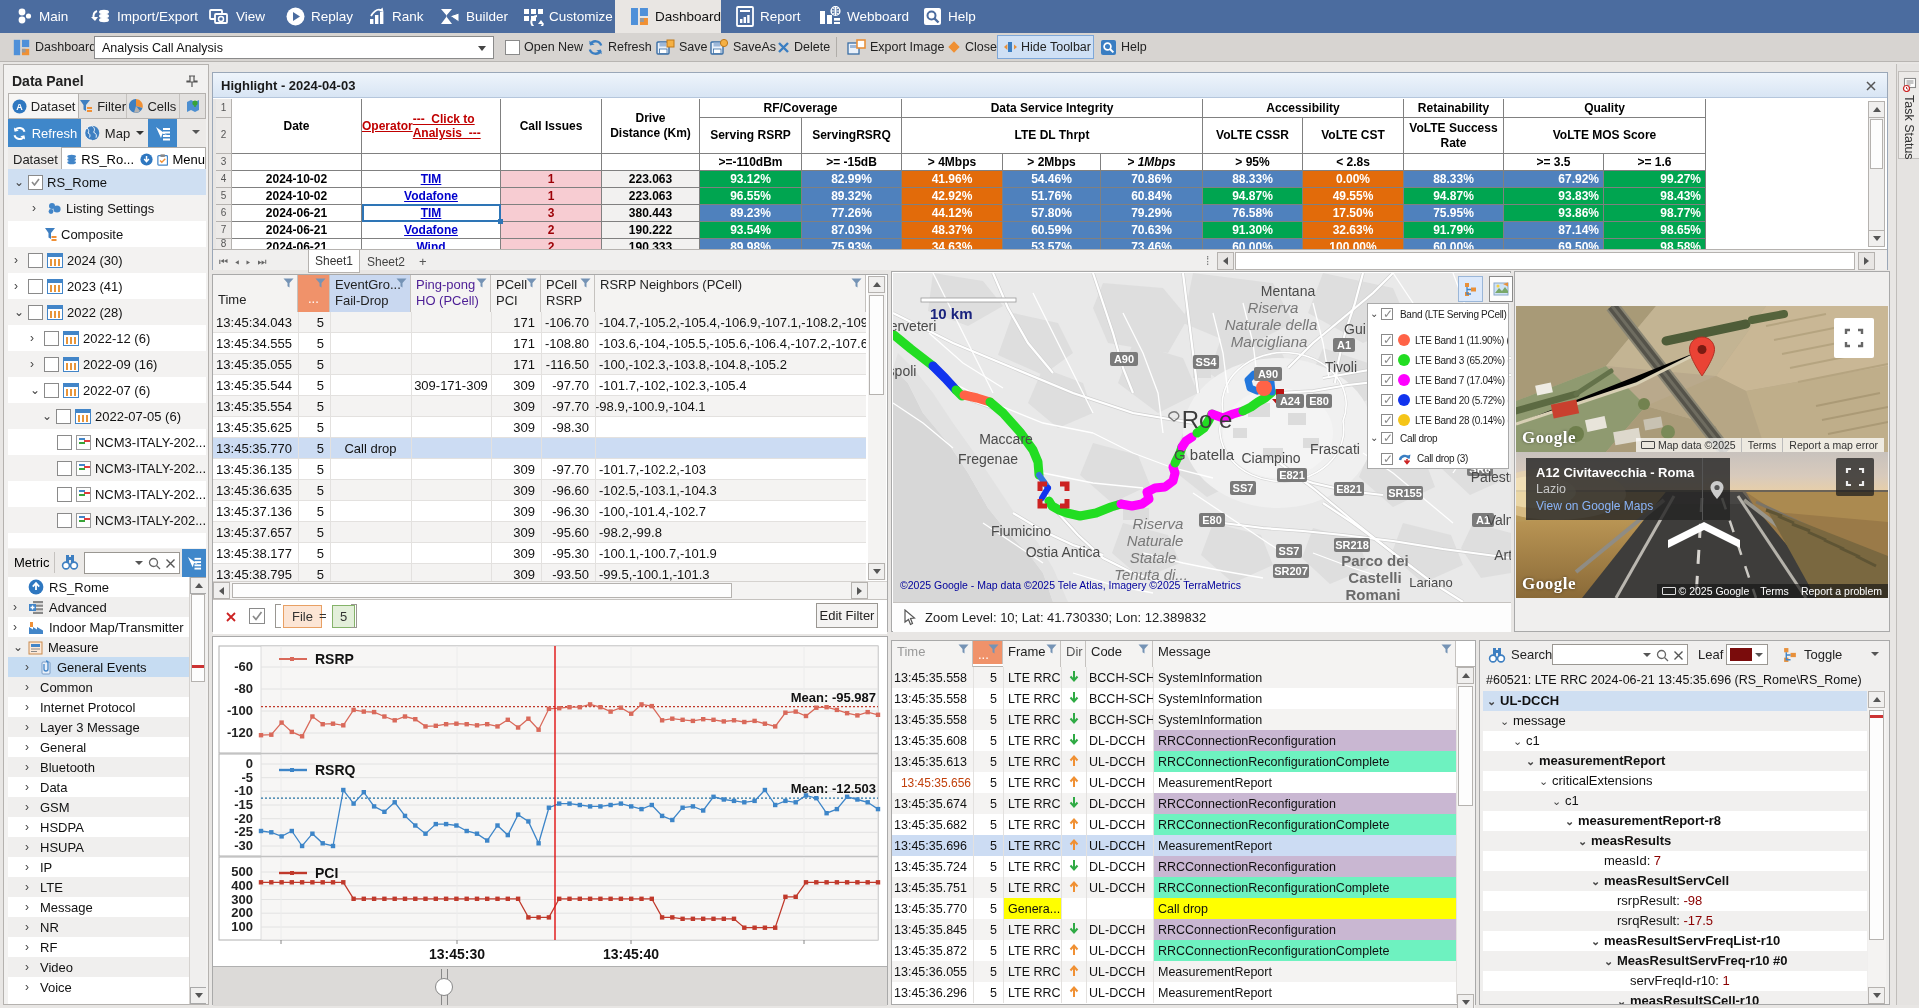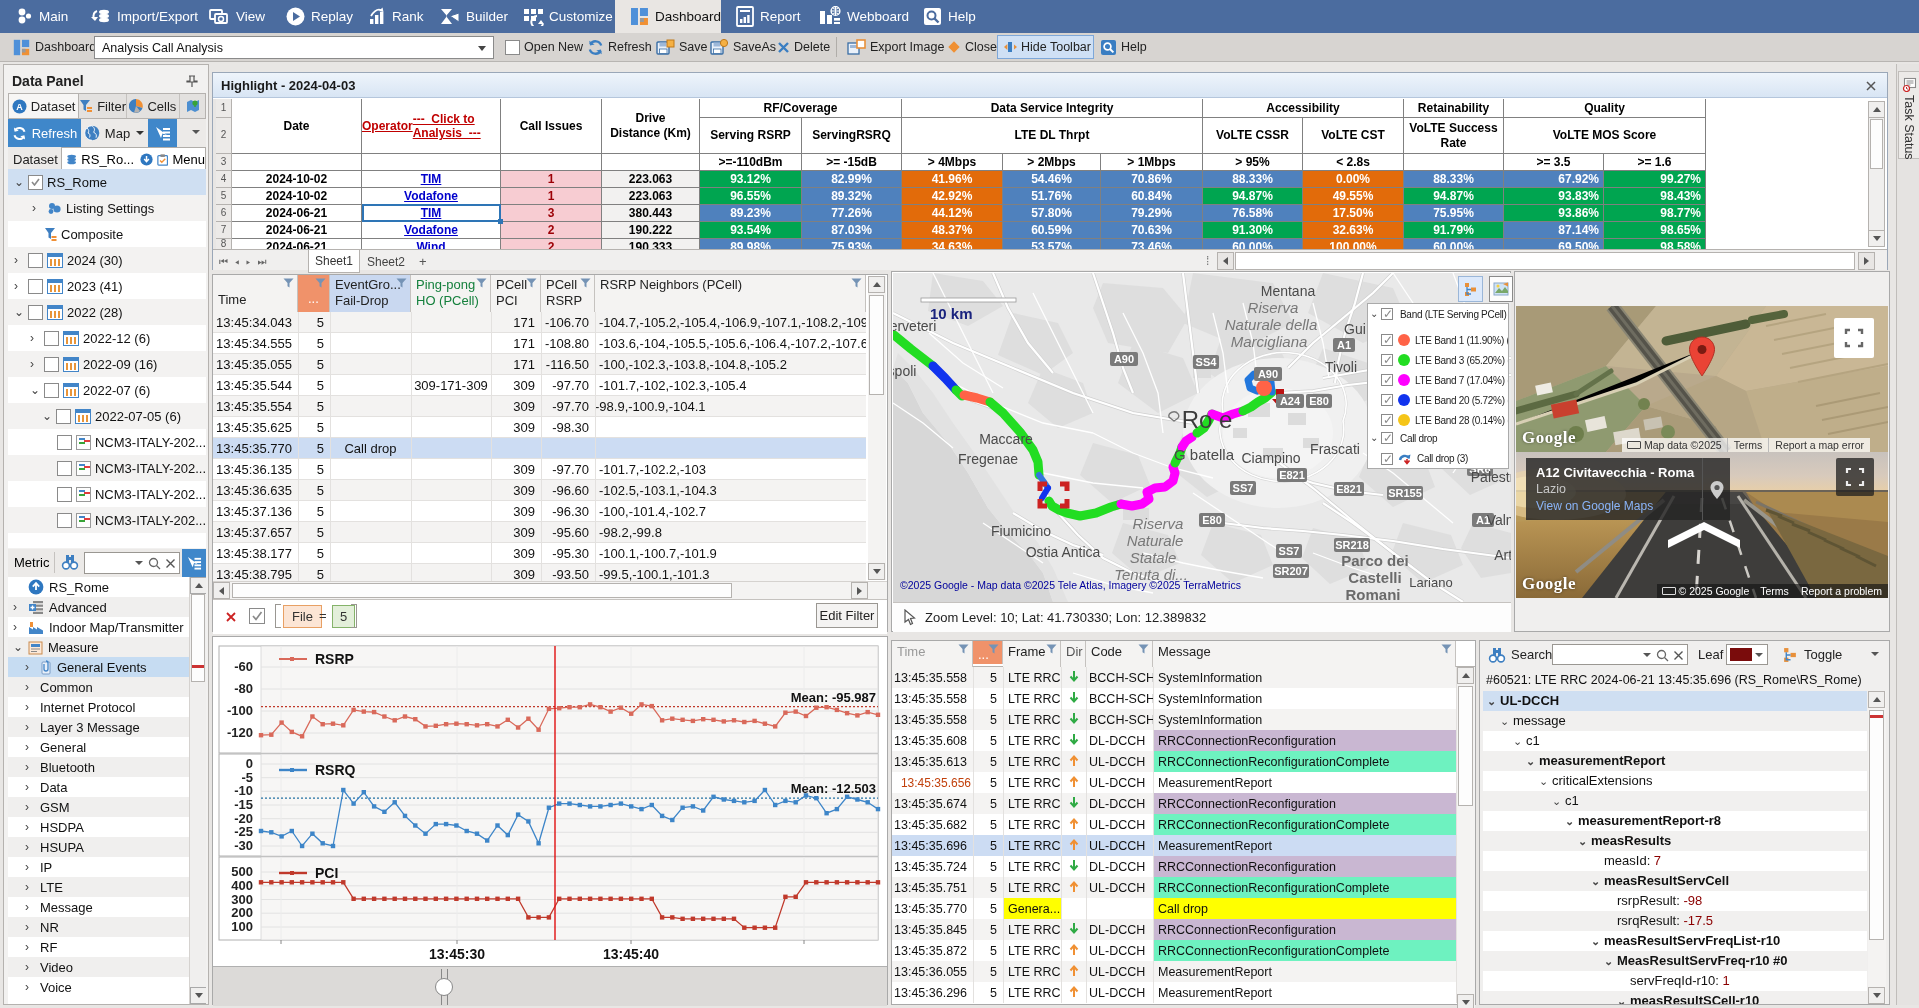--- a/index.html
+++ b/index.html
@@ -610,21 +610,21 @@
         <div style="position:absolute;left:1191px;top:19px;width:100px;height:36px;background:#fff;color:#000;border-right:1px solid #808080;border-bottom:1px solid #808080;display:flex;align-items:center;justify-content:center;text-align:center;font-weight:bold;font-size:12px;line-height:1.25;">VoLTE Success<br>Rate</div>
         <div style="position:absolute;left:1291px;top:19px;width:202px;height:36px;background:#fff;color:#000;border-right:1px solid #808080;border-bottom:1px solid #808080;display:flex;align-items:center;justify-content:center;text-align:center;font-weight:bold;font-size:12px;line-height:1.25;">VoLTE MOS Score</div>
         <div style="position:absolute;left:19px;top:55px;width:130px;height:17px;background:#fff;color:#000;border-right:1px solid #808080;border-bottom:1px solid #808080;display:flex;align-items:center;justify-content:center;text-align:center;font-weight:bold;font-size:12px;line-height:1.25;"></div>
         <div style="position:absolute;left:149px;top:55px;width:139px;height:17px;background:#fff;color:#000;border-right:1px solid #808080;border-bottom:1px solid #808080;display:flex;align-items:center;justify-content:center;text-align:center;font-weight:bold;font-size:12px;line-height:1.25;"></div>
         <div style="position:absolute;left:288px;top:55px;width:101px;height:17px;background:#fff;color:#000;border-right:1px solid #808080;border-bottom:1px solid #808080;display:flex;align-items:center;justify-content:center;text-align:center;font-weight:bold;font-size:12px;line-height:1.25;"></div>
         <div style="position:absolute;left:389px;top:55px;width:98px;height:17px;background:#fff;color:#000;border-right:1px solid #808080;border-bottom:1px solid #808080;display:flex;align-items:center;justify-content:center;text-align:center;font-weight:bold;font-size:12px;line-height:1.25;"></div>
         <div style="position:absolute;left:487px;top:55px;width:102px;height:17px;background:#fff;color:#000;border-right:1px solid #808080;border-bottom:1px solid #808080;display:flex;align-items:center;justify-content:center;text-align:center;font-weight:bold;font-size:12px;line-height:1.25;">&gt;=-110dBm</div>
         <div style="position:absolute;left:589px;top:55px;width:100px;height:17px;background:#fff;color:#000;border-right:1px solid #808080;border-bottom:1px solid #808080;display:flex;align-items:center;justify-content:center;text-align:center;font-weight:bold;font-size:12px;line-height:1.25;">&gt;= -15dB</div>
         <div style="position:absolute;left:689px;top:55px;width:101px;height:17px;background:#fff;color:#000;border-right:1px solid #808080;border-bottom:1px solid #808080;display:flex;align-items:center;justify-content:center;text-align:center;font-weight:bold;font-size:12px;line-height:1.25;">&gt; 4Mbps</div>
         <div style="position:absolute;left:790px;top:55px;width:98px;height:17px;background:#fff;color:#000;border-right:1px solid #808080;border-bottom:1px solid #808080;display:flex;align-items:center;justify-content:center;text-align:center;font-weight:bold;font-size:12px;line-height:1.25;">&gt; 2Mbps</div>
-        <div style="position:absolute;left:888px;top:55px;width:102px;height:17px;background:#fff;color:#000;border-right:1px solid #808080;border-bottom:1px solid #808080;display:flex;align-items:center;justify-content:center;text-align:center;font-weight:bold;font-size:12px;line-height:1.25;">&gt; 1Mbps</div>
+        <div style="position:absolute;left:888px;top:55px;width:102px;height:17px;background:#fff;color:#000;border-right:1px solid #808080;border-bottom:1px solid #808080;display:flex;align-items:center;justify-content:center;text-align:center;font-weight:bold;font-size:12px;line-height:1.25;font-style:italic;">&gt; 1Mbps</div>
         <div style="position:absolute;left:990px;top:55px;width:100px;height:17px;background:#fff;color:#000;border-right:1px solid #808080;border-bottom:1px solid #808080;display:flex;align-items:center;justify-content:center;text-align:center;font-weight:bold;font-size:12px;line-height:1.25;">&gt; 95%</div>
         <div style="position:absolute;left:1090px;top:55px;width:101px;height:17px;background:#fff;color:#000;border-right:1px solid #808080;border-bottom:1px solid #808080;display:flex;align-items:center;justify-content:center;text-align:center;font-weight:bold;font-size:12px;line-height:1.25;">&lt; 2.8s</div>
         <div style="position:absolute;left:1191px;top:55px;width:100px;height:17px;background:#fff;color:#000;border-right:1px solid #808080;border-bottom:1px solid #808080;display:flex;align-items:center;justify-content:center;text-align:center;font-weight:bold;font-size:12px;line-height:1.25;"></div>
         <div style="position:absolute;left:1291px;top:55px;width:100px;height:17px;background:#fff;color:#000;border-right:1px solid #808080;border-bottom:1px solid #808080;display:flex;align-items:center;justify-content:center;text-align:center;font-weight:bold;font-size:12px;line-height:1.25;">&gt;= 3.5</div>
         <div style="position:absolute;left:1391px;top:55px;width:102px;height:17px;background:#fff;color:#000;border-right:1px solid #808080;border-bottom:1px solid #808080;display:flex;align-items:center;justify-content:center;text-align:center;font-weight:bold;font-size:12px;line-height:1.25;">&gt;= 1.6</div>
         <div style="position:absolute;left:19px;top:72px;width:130px;height:17px;background:#fff;color:#000;border-right:1px solid #808080;border-bottom:1px solid #808080;display:flex;align-items:center;justify-content:center;text-align:center;font-weight:bold;font-size:12px;line-height:1.25;">2024-10-02</div>
         <div style="position:absolute;left:149px;top:72px;width:139px;height:17px;background:#fff;color:#0000cc;border-right:1px solid #808080;border-bottom:1px solid #808080;display:flex;align-items:center;justify-content:center;text-align:center;font-weight:bold;font-size:12px;line-height:1.25;">
           <span style="text-decoration:underline">TIM</span>
         </div>
         <div style="position:absolute;left:288px;top:72px;width:101px;height:17px;background:#f7ccd2;color:#9c0006;border-right:1px solid #808080;border-bottom:1px solid #808080;display:flex;align-items:center;justify-content:center;text-align:center;font-weight:bold;font-size:12px;line-height:1.25;">1</div>
@@ -737,21 +737,21 @@
       <div style="position:absolute;left:0;top:0;width:653px;height:37px;border-bottom:1px solid #b5b2af">
         <div style="position:absolute;left:0px;top:0;width:85px;height:37px;background:#f4f3f2;border-right:1px solid #c5c2bf;padding:17px 0 0 5px;line-height:1.25;color:#222">Time<svg class="funnel" width="11" height="10" viewBox="0 0 11 10">
             <path d="M0.5 0.5 h10 l-4 4.5 v4.5 l-2-1.2 v-3.3 z" fill="#7593b5"></path>
           </svg></div>
         <div style="position:absolute;left:85px;top:0;width:32px;height:37px;background:#f0926a;border-right:1px solid #c5c2bf;padding:16px 0 0 10px;line-height:1.25;color:#fff">...<svg class="funnel" width="11" height="10" viewBox="0 0 11 10">
             <path d="M0.5 0.5 h10 l-4 4.5 v4.5 l-2-1.2 v-3.3 z" fill="#7593b5"></path>
           </svg></div>
         <div style="position:absolute;left:117px;top:0;width:81px;height:37px;background:#c9d8f0;border-right:1px solid #c5c2bf;padding:2px 0 0 5px;line-height:1.25;color:#222">EventGro...<br>Fail-Drop<svg class="funnel" width="11" height="10" viewBox="0 0 11 10">
             <path d="M0.5 0.5 h10 l-4 4.5 v4.5 l-2-1.2 v-3.3 z" fill="#7593b5"></path>
           </svg></div>
-        <div style="position:absolute;left:198px;top:0;width:80px;height:37px;background:#f4f3f2;border-right:1px solid #c5c2bf;padding:2px 8px 0 5px;line-height:1.25;color:#15803d">Ping-pong<br>HO (PCell)<svg class="funnel" width="11" height="10" viewBox="0 0 11 10">
+        <div style="position:absolute;left:198px;top:0;width:80px;height:37px;background:#f4f3f2;border-right:1px solid #c5c2bf;padding:2px 8px 0 5px;line-height:1.25;color:#4c1d95">Ping-pong<br>HO (PCell)<svg class="funnel" width="11" height="10" viewBox="0 0 11 10">
             <path d="M0.5 0.5 h10 l-4 4.5 v4.5 l-2-1.2 v-3.3 z" fill="#7593b5"></path>
           </svg></div>
         <div style="position:absolute;left:278px;top:0;width:50px;height:37px;background:#f4f3f2;border-right:1px solid #c5c2bf;padding:2px 0 0 5px;line-height:1.25;color:#222">PCell<br>PCI<svg class="funnel" width="11" height="10" viewBox="0 0 11 10">
             <path d="M0.5 0.5 h10 l-4 4.5 v4.5 l-2-1.2 v-3.3 z" fill="#7593b5"></path>
           </svg></div>
         <div style="position:absolute;left:328px;top:0;width:54px;height:37px;background:#f4f3f2;border-right:1px solid #c5c2bf;padding:2px 0 0 5px;line-height:1.25;color:#222">PCell<br>RSRP<svg class="funnel" width="11" height="10" viewBox="0 0 11 10">
             <path d="M0.5 0.5 h10 l-4 4.5 v4.5 l-2-1.2 v-3.3 z" fill="#7593b5"></path>
           </svg></div>
         <div style="position:absolute;left:382px;top:0;width:271px;height:37px;background:#f4f3f2;border-right:1px solid #c5c2bf;padding:2px 0 0 5px;line-height:1.25;color:#222">RSRP Neighbors (PCell)<svg class="funnel" width="11" height="10" viewBox="0 0 11 10">
             <path d="M0.5 0.5 h10 l-4 4.5 v4.5 l-2-1.2 v-3.3 z" fill="#7593b5"></path>
@@ -1157,21 +1157,21 @@
   
   <svg style="position:absolute;left:172px;top:30px" width="28" height="42" viewBox="0 0 28 42">
         <path d="M14 1 C6.8 1 1.5 6.5 1.5 13.5 C1.5 22 14 40 14 40 C14 40 26.5 22 26.5 13.5 C26.5 6.5 21.2 1 14 1 Z" fill="#ea4335" stroke="#b03024" stroke-width="1"></path>
         <circle cx="14" cy="13.5" r="4.5" fill="#7a1b12"></circle>
       </svg>
   
   <div style="position:absolute;right:14px;top:12px;width:40px;height:40px;background:#fff;border-radius:2px"><svg width="40" height="40" viewBox="0 0 40 40">
           <path d="M12 16 v-4 h4 M24 12 h4 v4 M28 24 v4 h-4 M16 28 h-4 v-4" stroke="#666" stroke-width="2.4" fill="none"></path>
         </svg></div>
   <span style="position:absolute;left:6px;bottom:4px;color:#fff;font-size:17px;font-weight:bold;letter-spacing:.5px;text-shadow:0 0 3px rgba(0,0,0,.5);font-family:'Liberation Serif',serif">Google</span>
-  <div style="position:absolute;right:18px;bottom:0;height:15px;display:flex;align-items:center;font-size:10.5px;color:#333">
+  <div style="position:absolute;right:4px;bottom:0;height:15px;display:flex;align-items:center;font-size:10.5px;color:#333">
    <span style="background:rgba(255,255,255,.75);padding:1px 5px"><span style="display:inline-block;width:14px;height:8px;border:1px solid #444;border-radius:1px;position:relative;top:0px"></span> Map data ©2025</span>
         <span style="background:rgba(255,255,255,.75);padding:1px 6px;border-left:1px solid #bbb">Terms</span>
         <span style="background:rgba(255,255,255,.75);padding:1px 6px;border-left:1px solid #bbb">Report a map error</span>
   </div>
  </div>
 
  <div style="position:absolute;left:1px;top:180px;width:372px;height:146px;overflow:hidden">
   <svg width="372" height="146">
    <defs>
     <linearGradient id="sky" x1="0" y1="0" x2="0" y2="1">

